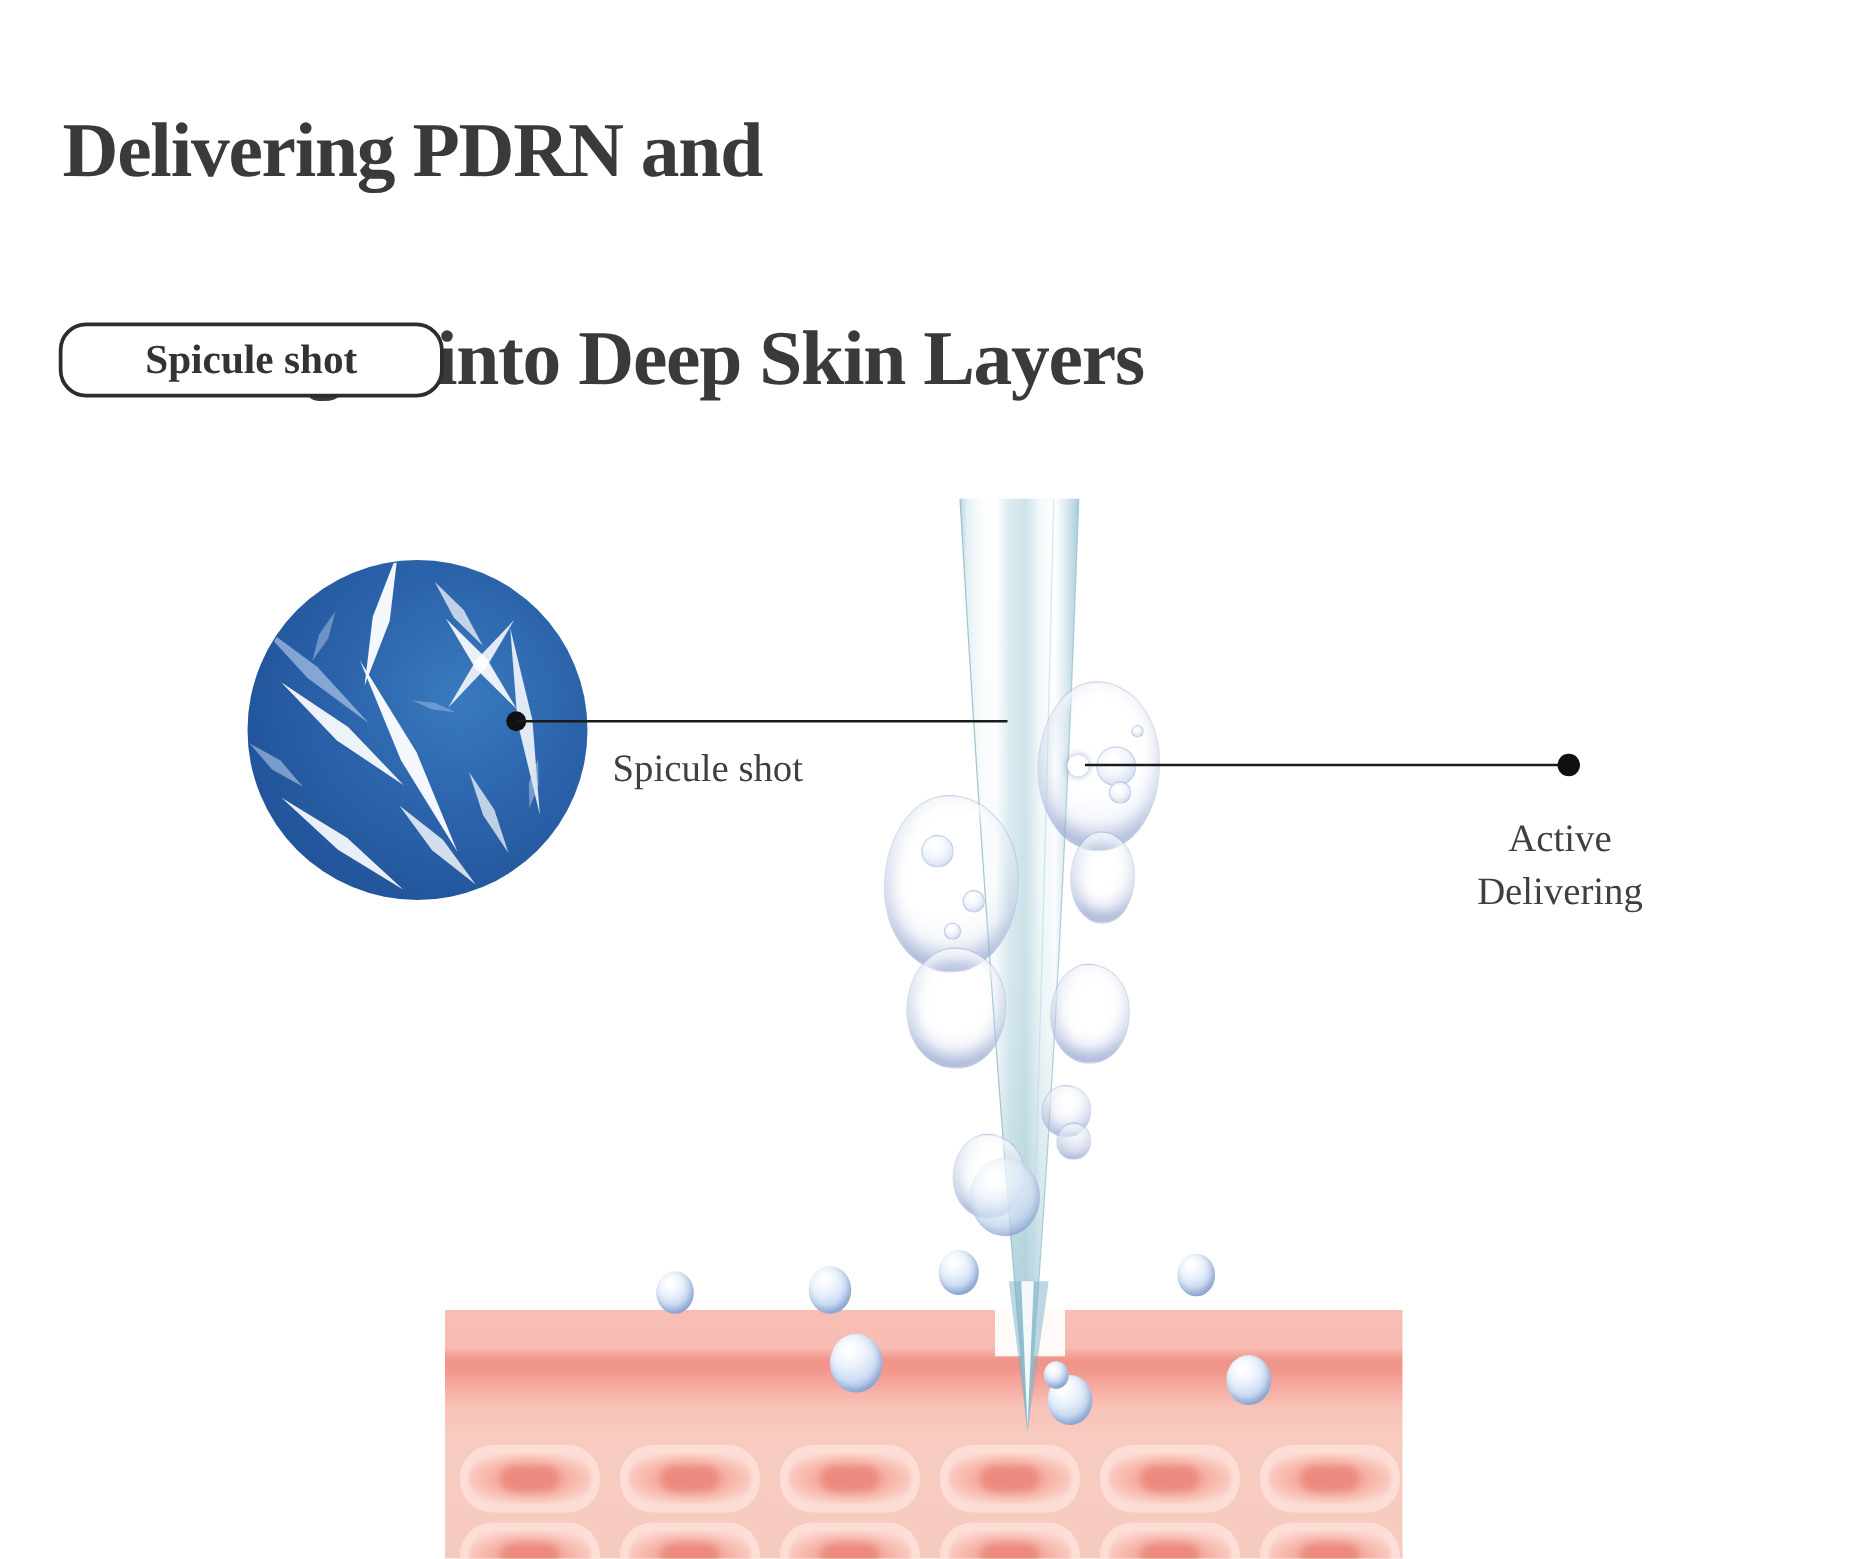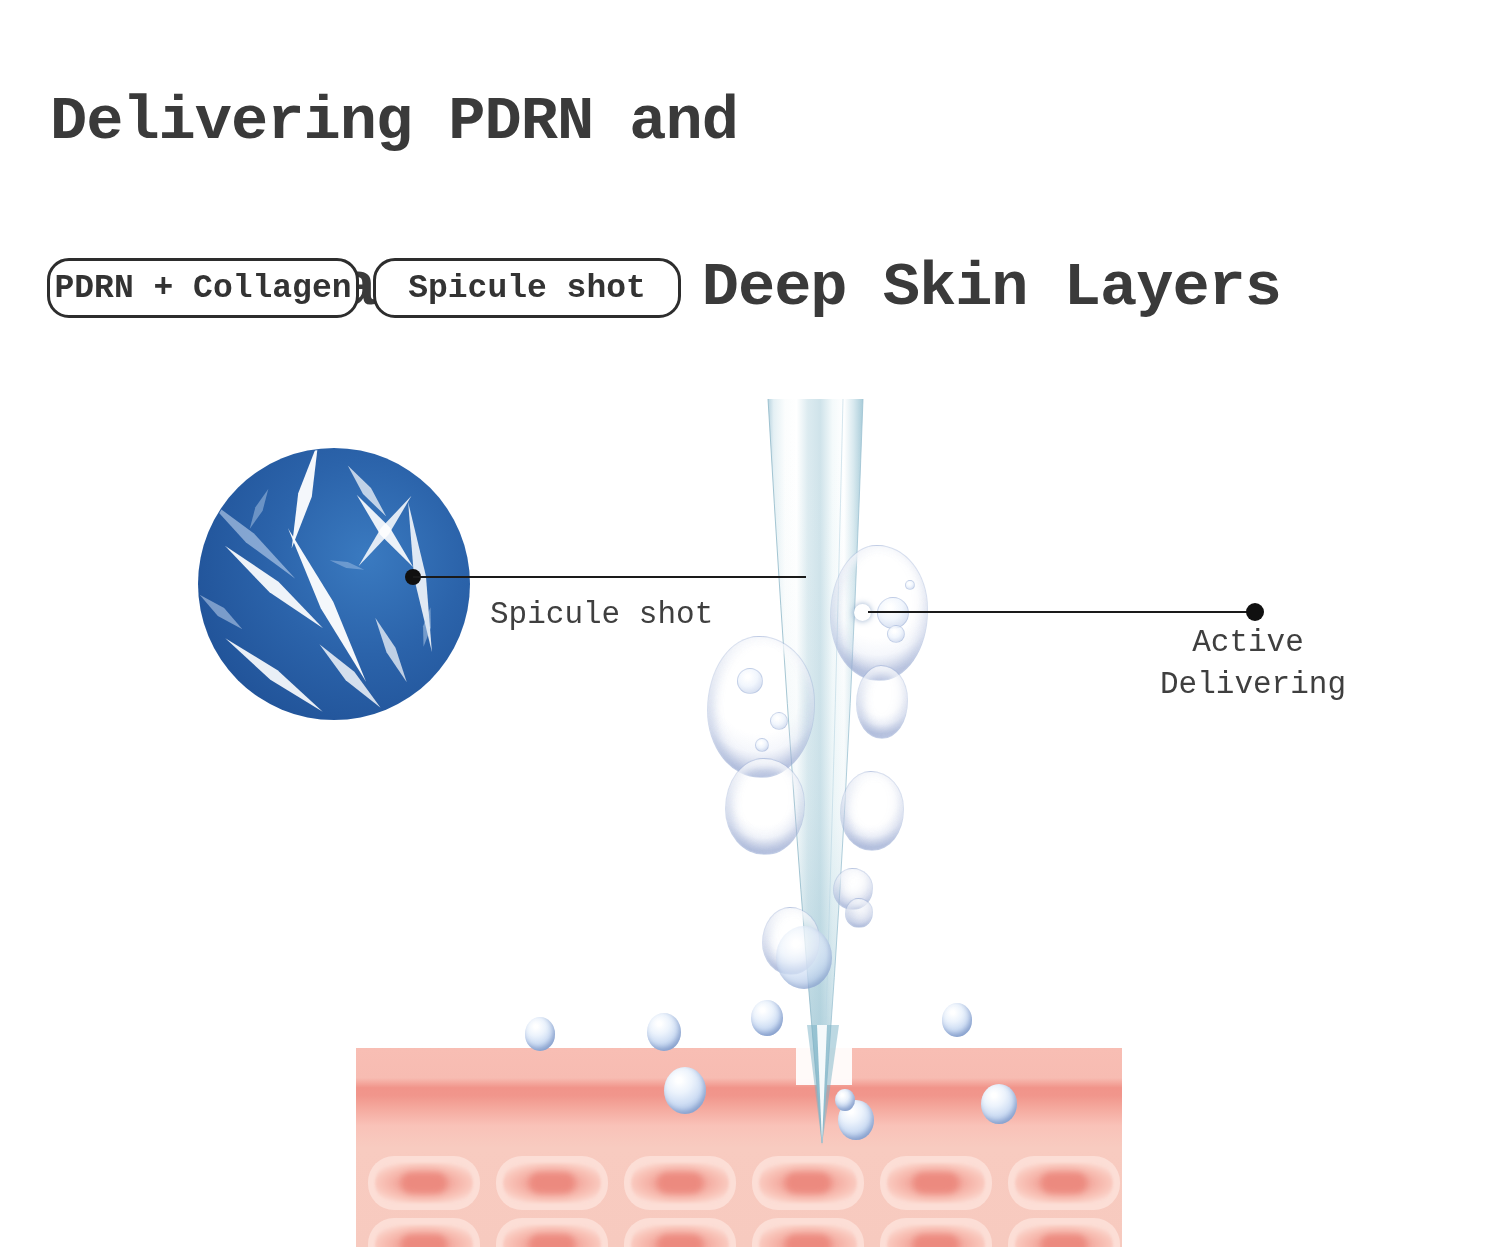--- a/index.html
+++ b/index.html
@@ -1,17 +1,17 @@
 <!DOCTYPE html>
 <html><head>
 <meta charset="utf-8">
 <style>
   html,body{margin:0;padding:0;background:#fff;}
   .canvas{position:relative;width:1500px;height:1247px;background:#ffffff;
-          font-family:Liberation Mono, monospace;overflow:hidden;}
+          font-family:Liberation Serif, serif;overflow:hidden;}
 
   
   .title{position:absolute;left:50px;top:80px;font-size:62px;font-weight:700;
          color:#3a3a3a;line-height:83px;letter-spacing:-1px;white-space:pre;}
   .badges{position:absolute;left:47px;top:258px;display:flex;gap:14px;}
   .badge{height:60px;border:3px solid #2d2d2d;border-radius:22px;background:#fff;
          display:flex;align-items:center;justify-content:center;
          font-size:33px;font-weight:700;color:#333;box-sizing:border-box;}
   .badge.b1{width:312px;}
   .badge.b2{width:308px;}
@@ -61,21 +61,20 @@
 </head>
 <body>
 
 <div class="canvas">
 
   <div class="title"><span>Delivering PDRN and</span><br>
     <span>Collagen into Deep Skin Layers</span>
   </div>
 
   <div class="badges">
-    <div class="badge b1">PDRN + Collagen</div>
     <div class="badge b2">Spicule shot</div>
   </div>
 
   <div class="skin">
     <div class="slit"></div>
     <div id="cells">
         <div class="cell" style="left: 12px; top: 108px;">
           <div class="cell-mid"></div>
           <div class="cell-core"></div>
         </div>
@@ -213,18 +212,18 @@
       <div class="droplet" style="left: 776px; top: 926px; width: 56px; height: 62.72px; opacity: 0.75;"></div>
     </div>
 
   <div class="dot" style="left:405px;top:569px;width:16px;height:16px;"></div>
   <div class="line" style="left:413px;top:576px;width:393px;"></div>
   <div class="callout" style="left:490px;top:594px;">Spicule shot</div>
 
   <div class="whitedot" style="left:854px;top:604px;width:17px;height:17px;"></div>
   <div class="line" style="left:868px;top:611px;width:386px;"></div>
   <div class="dot" style="left:1246px;top:603px;width:18px;height:18px;"></div>
-  <div class="callout" style="left:1160px;top:622px;width:176px;">
+  <div class="callout" style="left:1160px;top:650px;width:176px;">
     <span>Active</span><br>
     <span>Delivering</span>
   </div>
 
 </div>
 
 </body></html>

